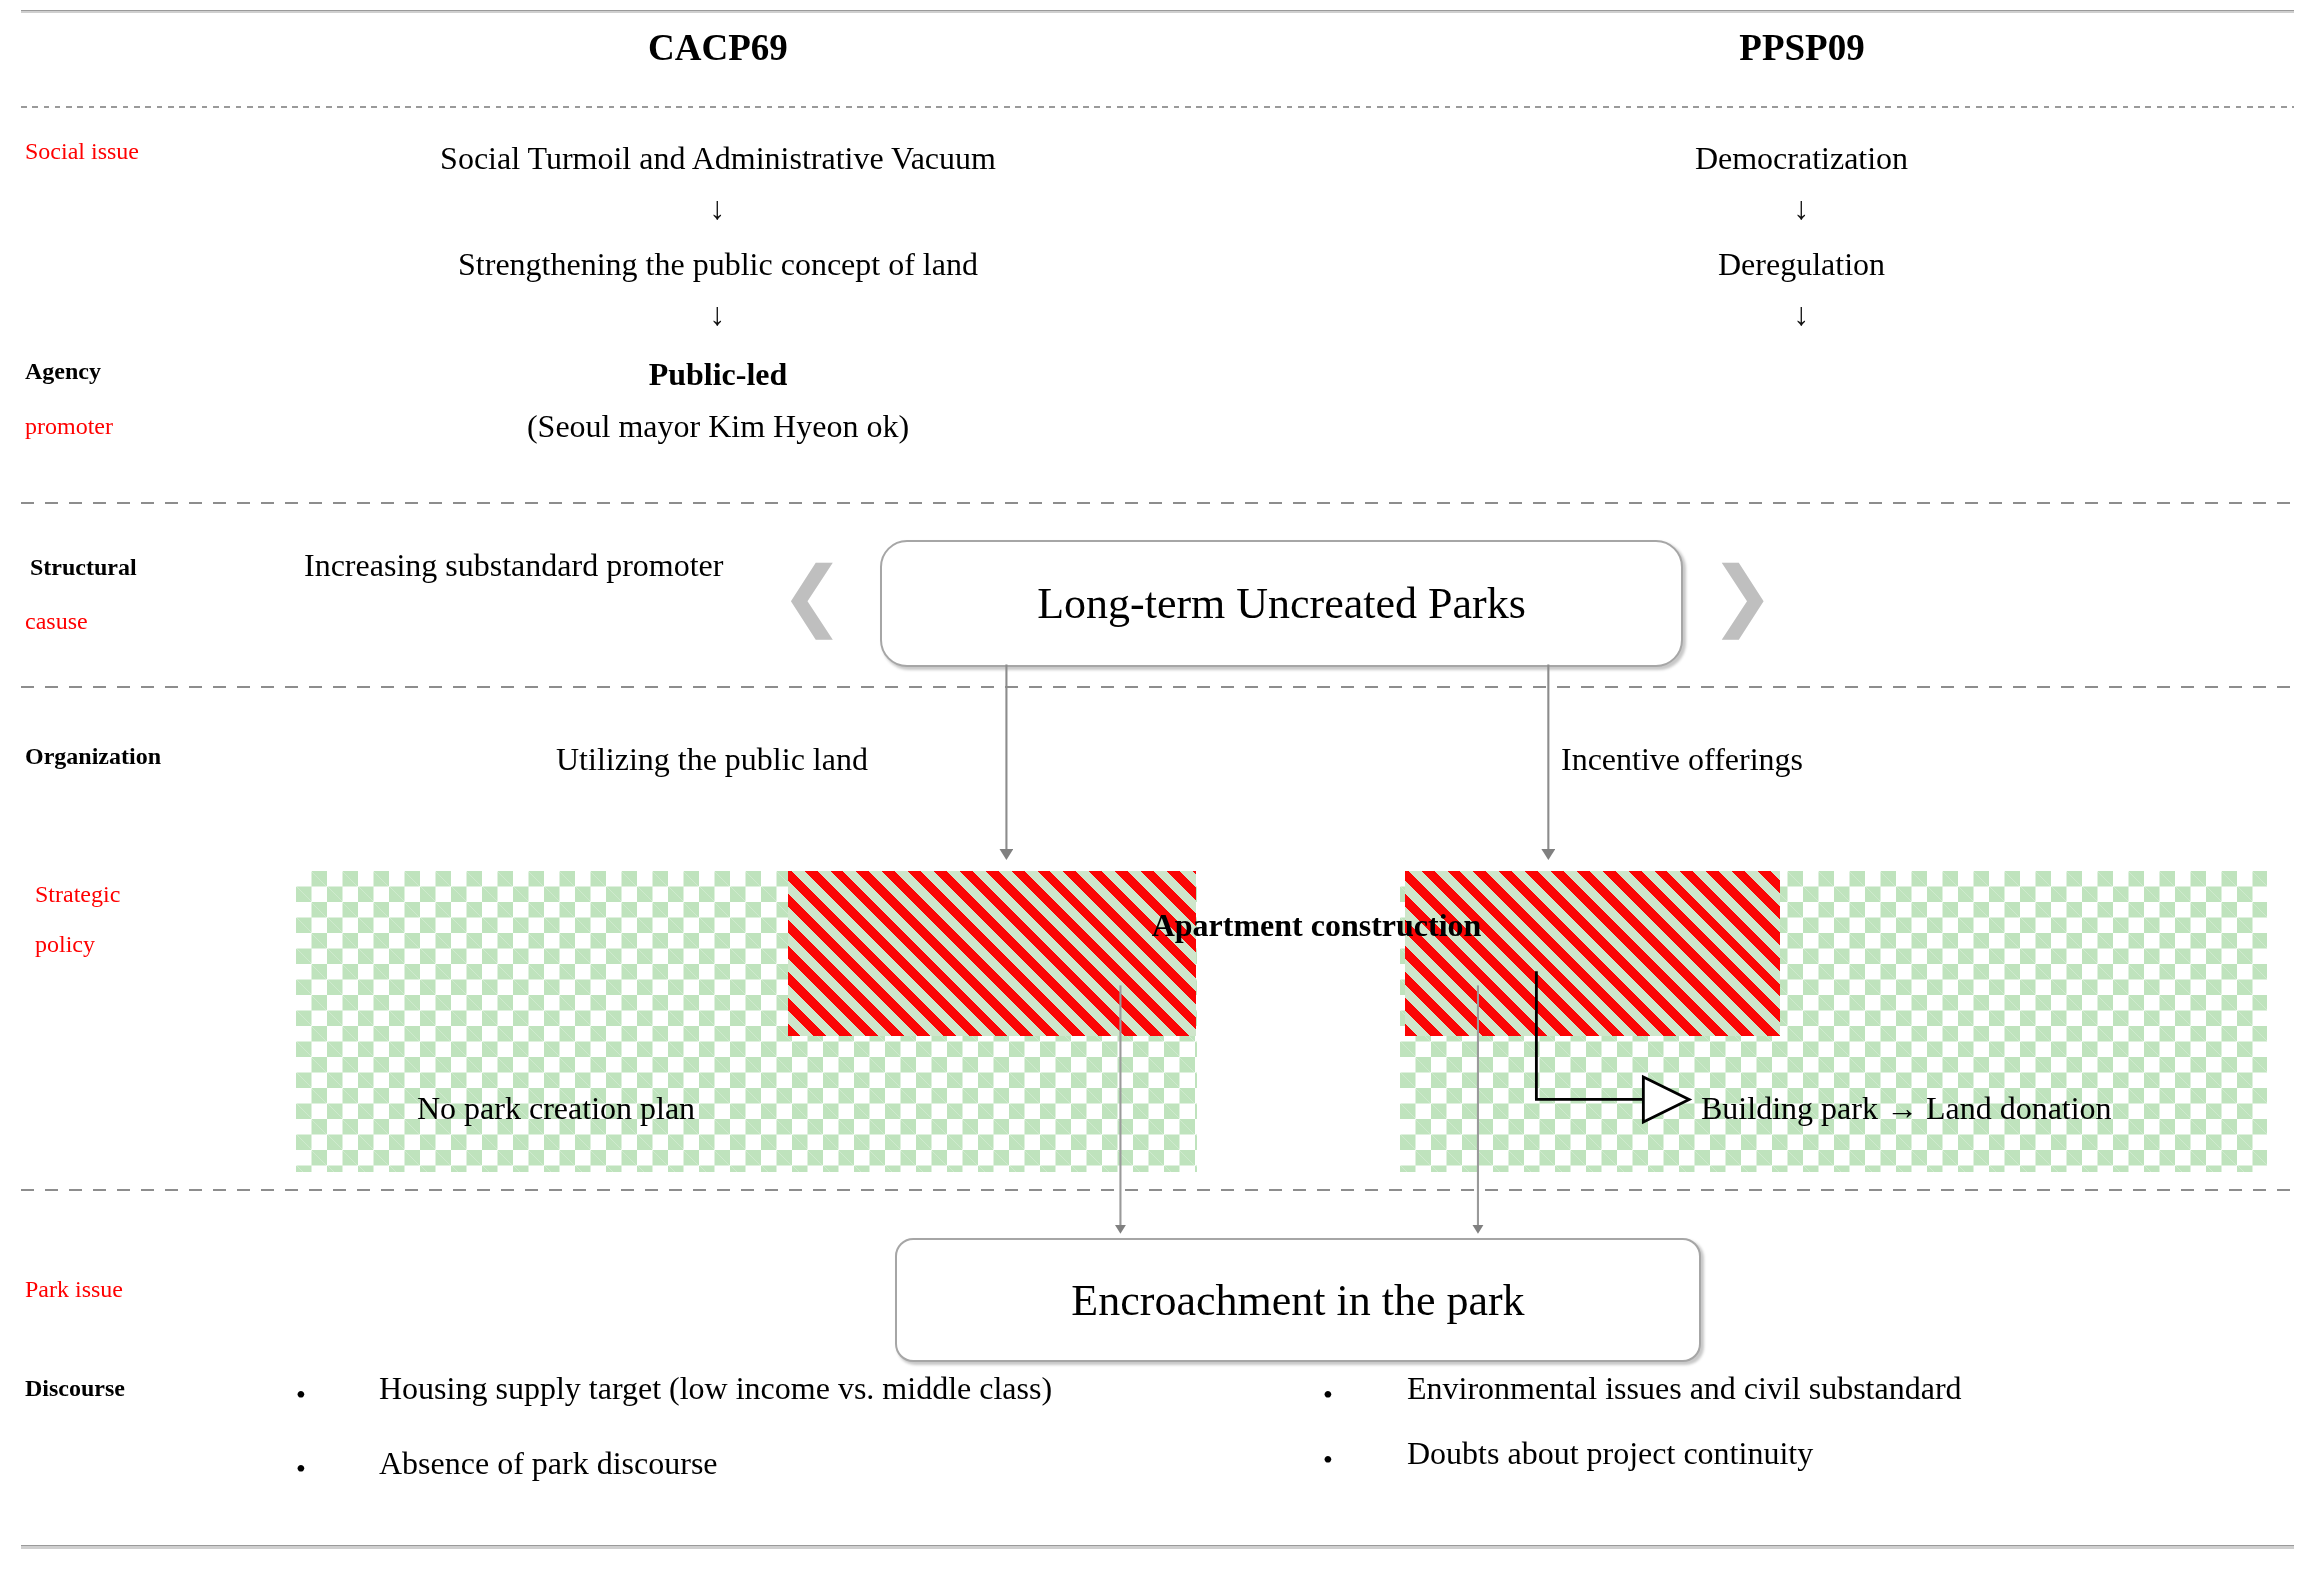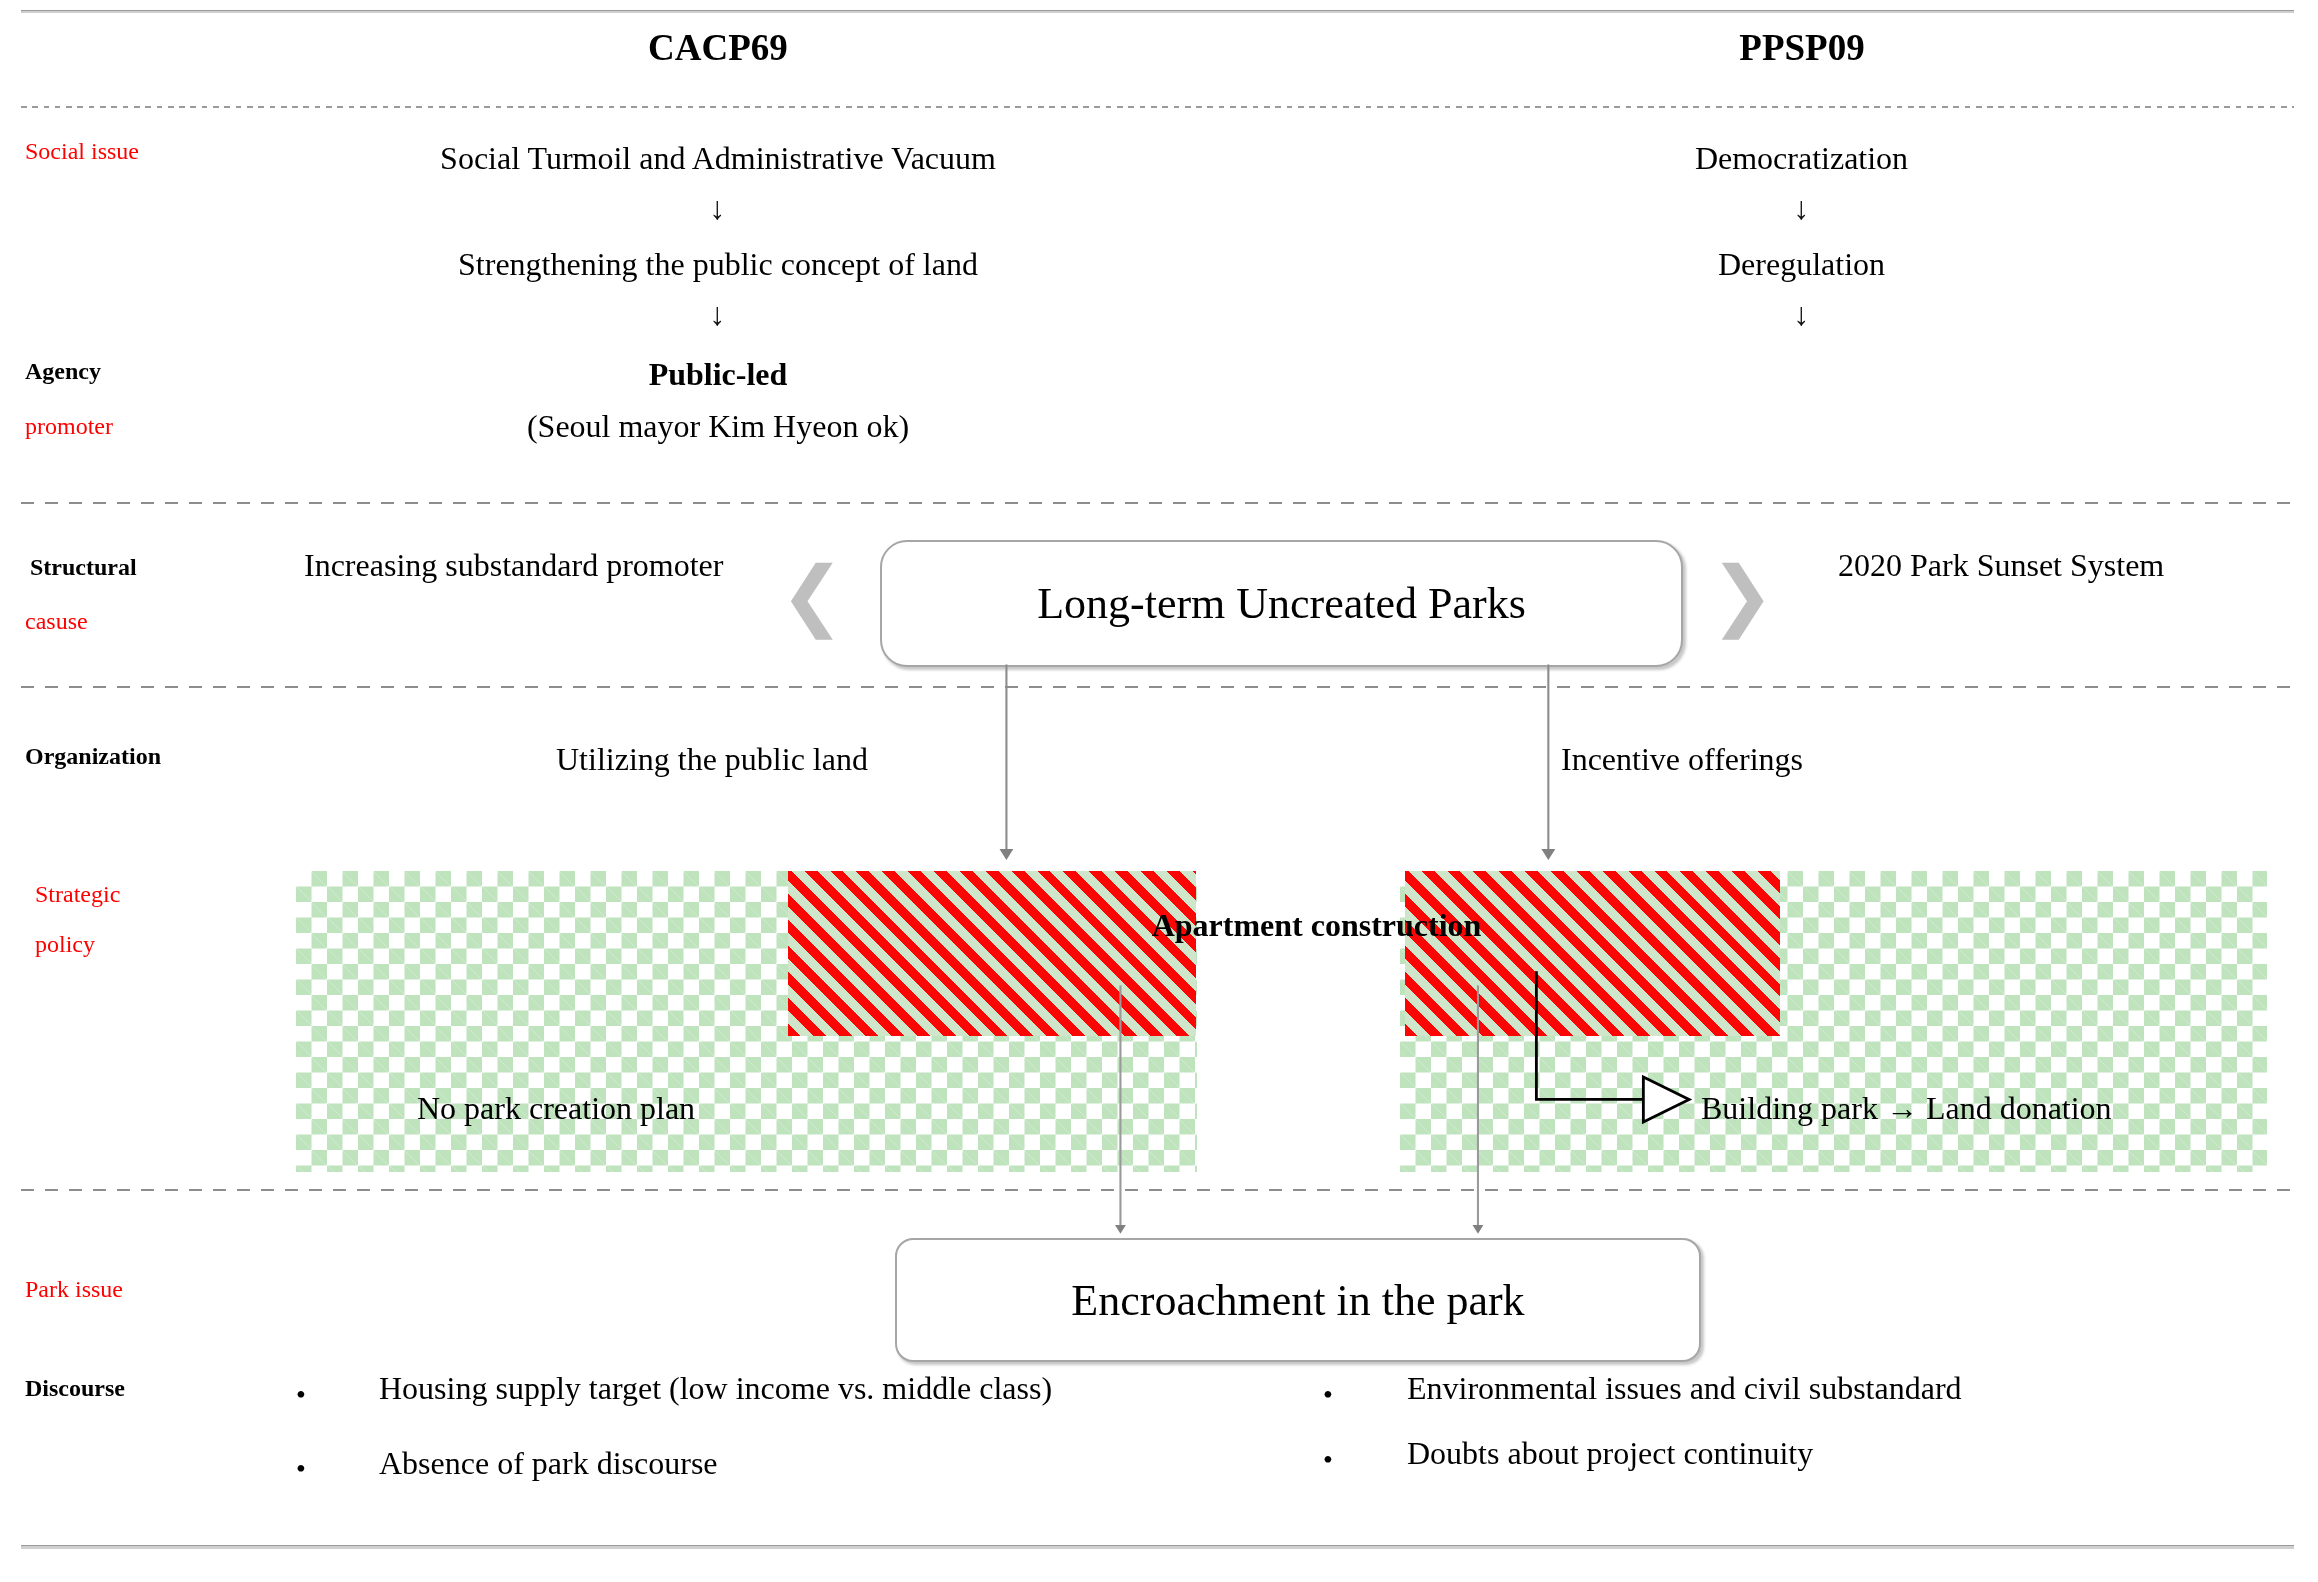--- a/index.html
+++ b/index.html
@@ -93,21 +93,20 @@
 
   <div class="txt" style="left:304px;top:546px;width:457px;">Increasing substandard promoter</div>
 
   <div class="txt" style="left:556px;top:740px;">Utilizing the public land</div>
 
   <div class="txt ctr" style="left:1492px;top:139px;width:619px;">Democratization</div>
   <div class="arrowchar" style="left:1731px;top:190px;width:141px;">↓</div>
   <div class="txt ctr" style="left:1492px;top:245px;width:619px;">Deregulation</div>
   <div class="arrowchar" style="left:1731px;top:296px;width:141px;">↓</div>
 
-  <div class="txt" style="left:1838px;top:546px;width:436px;">2020 Park Sunset System</div>
 
   <div class="txt" style="left:1561px;top:740px;">Incentive offerings</div>
 
   <div class="chev" style="left:780px;top:556px;">❮</div>
   <div class="rbox" style="left:880px;top:540px;width:799px;height:123px;border-radius:27px;">
     <span>Long-term Uncreated Parks</span>
   </div>
   <div class="chev" style="left:1710px;top:556px;">❯</div>
 
   <div class="pat-green" style="left:296px;top:871px;width:901px;height:301px;"></div>

